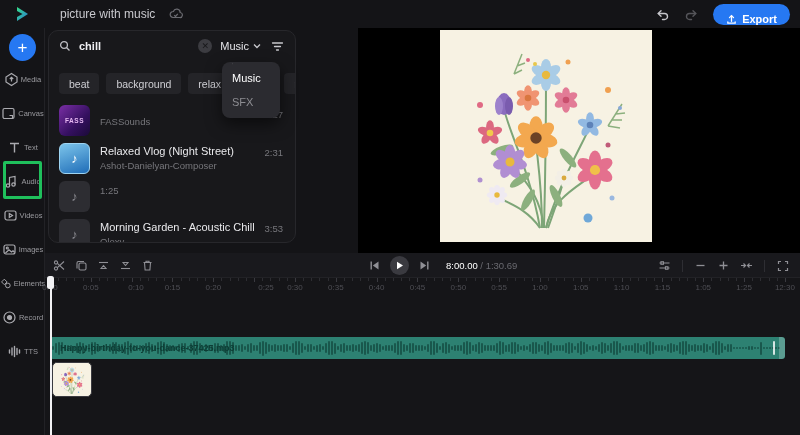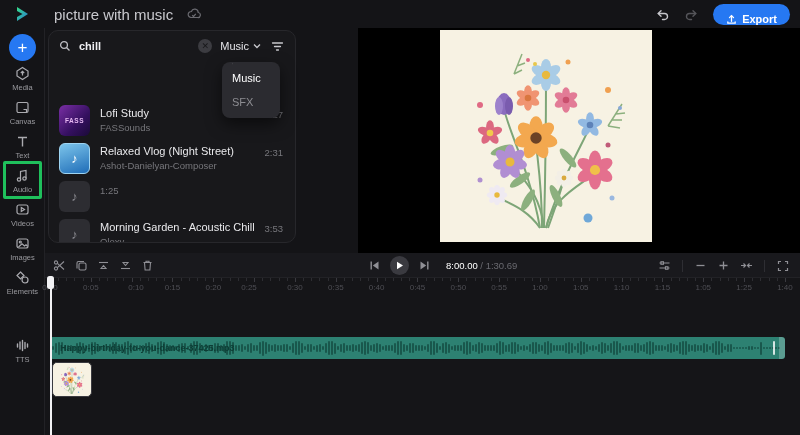--- a/index.html
+++ b/index.html
@@ -2,30 +2,30 @@
 <html><head>
 <meta charset="utf-8">
 <style>
   html,body{margin:0;padding:0;background:#0b0b0d;}
   *{box-sizing:border-box;font-family:"Liberation Sans",sans-serif;}
   .app{position:relative;width:800px;height:435px;background:#141417;overflow:hidden;color:#e8e8ea;}
 
   
   .topbar{position:absolute;left:0;top:0;width:800px;height:28px;display:flex;align-items:center;}
   .logo{width:18px;height:18px;margin-left:13px;}
-  .doc-title{margin-left:23px;font-size:15px;color:#c9c9ce;}
+  .doc-title{margin-left:29px;font-size:12px;color:#c9c9ce;}
   .cloud{margin-left:14px;color:#6a6a70;display:flex;}
   .topbar-right{position:absolute;right:10px;top:0;height:28px;display:flex;align-items:center;gap:14px;}
   .histbtn{background:none;border:none;padding:0;cursor:pointer;display:flex;}
   .export-btn{display:flex;align-items:flex-end;gap:5px;background:#2678f2;color:#fff;border:none;border-radius:13px;height:21px;padding:0 13px;font-size:11px;font-weight:700;cursor:pointer;}
 
   
   .sidebar{position:absolute;left:0;top:28px;width:45px;bottom:0;border-right:1px solid #222226;}
   .add-btn{position:absolute;left:9px;top:6px;width:27px;height:27px;border-radius:50%;background:#2678f2;color:#fff;border:none;font-size:17px;line-height:25px;cursor:pointer;padding:0;}
-  .nav-item{position:absolute;left:0;width:45px;height:34px;display:flex;flex-direction:column;align-items:center;justify-content:center;gap:2px;cursor:pointer;background:none;border:none;padding:0;color:#ababb0;}
+  .nav-item{position:absolute;left:0;width:45px;height:34px;display:flex;flex-direction:row;align-items:center;justify-content:center;gap:2px;cursor:pointer;background:none;border:none;padding:0;color:#ababb0;}
   .nav-item .lbl{font-size:7.5px;color:#9a9a9f;}
   .hl-box{position:absolute;left:3px;top:133px;width:39px;height:38px;border:3px solid #1fc05c;border-radius:2px;pointer-events:none;}
 
   
   .panel{position:absolute;left:48px;top:30px;width:248px;height:213px;background:#18181b;border:1px solid #27272b;border-radius:10px;overflow:hidden;}
   .search-row{position:absolute;left:0;top:0;width:100%;height:30px;display:flex;align-items:center;padding:0 10px;gap:6px;}
   .search-input{flex:1;background:transparent;border:none;outline:none;color:#efeff2;font-size:11px;font-weight:700;min-width:0;}
   .clear-btn{width:14px;height:14px;border-radius:50%;background:#3c3c41;color:#18181b;border:none;font-size:9px;line-height:13px;padding:0;cursor:pointer;flex:none;}
   .cat-trigger{display:flex;align-items:center;gap:4px;background:none;border:none;color:#e4e4e8;font-size:11px;cursor:pointer;flex:none;padding:0 2px;}
   .tags-row{position:absolute;left:10px;top:42px;display:flex;gap:7px;}
@@ -175,20 +175,27 @@
         </svg>
       <span class="lbl">Images</span>
     </button>
     <button class="nav-item" style="top:238px">
       <svg width="15" height="15" viewBox="0 0 15 15" fill="none" stroke="currentColor" stroke-width="1.2">
           <path d="M5.5 2 L9 5.5 L5.5 9 L2 5.5 Z"></path>
           <circle cx="10" cy="10" r="3"></circle>
         </svg>
       <span class="lbl">Elements</span>
     </button>
+    <button class="nav-item" style="top:272px">
+      <svg width="15" height="15" viewBox="0 0 15 15" fill="none" stroke="currentColor" stroke-width="1.2">
+          <circle cx="7.5" cy="7.5" r="5.5"></circle>
+          <circle cx="7.5" cy="7.5" r="2" fill="currentColor"></circle>
+        </svg>
+      <span class="lbl">Record</span>
+    </button>
     <button class="nav-item" style="top:306px">
       <svg width="15" height="15" viewBox="0 0 15 15" fill="none" stroke="currentColor" stroke-width="1.4" stroke-linecap="round">
           <path d="M2.5 6 v3 M5 4 v7 M7.5 2.5 v10 M10 4.5 v6 M12.5 6 v3"></path>
         </svg>
       <span class="lbl">TTS</span>
     </button>
 
     <div class="hl-box"></div>
   </div>
 
@@ -206,26 +213,32 @@
             <path d="M1 1.5 L4 4.5 L7 1.5"></path>
           </svg>
       </button>
       <button class="ico-btn" style="width:16px">
         <svg width="13" height="11" viewBox="0 0 13 11" fill="none" stroke="#c8c8cd" stroke-width="1.3" stroke-linecap="round">
             <path d="M1.5 2 h10 M3.5 5.5 h6 M5.5 9 h2"></path>
           </svg>
       </button>
     </div>
 
+    <div class="tags-row">
+      <button class="tag">beat</button>
+      <button class="tag">background</button>
+      <button class="tag">relax</button>
+      <button class="tag">vlog</button>
+      <button class="tag">restaurant</button>
+    </div>
 
     <div class="tracks">
       <div class="trk">
         <div class="thumb fass">FASS</div>
         <div class="trk-meta">
-          <div class="trk-title">Lofi Study</div>
           <div class="trk-artist">FASSounds</div>
         </div>
         <div class="trk-dur">2:27</div>
       </div>
       <div class="trk">
         <div class="thumb bluenote">♪</div>
         <div class="trk-meta">
           <div class="trk-title">Relaxed Vlog (Night Street)</div>
           <div class="trk-artist">Ashot-Danielyan-Composer</div>
         </div>
@@ -488,21 +501,21 @@
         <div class="tick" style="left: 143.822px;"></div>
         <div class="tick" style="left: 151.988px;"></div>
         <div class="tick" style="left: 160.154px;"></div>
         <div class="tick major" style="left: 168.32px;"></div>
         <div class="tick-label" style="left: 168.32px;">0:20</div>
         <div class="tick" style="left: 176.486px;"></div>
         <div class="tick" style="left: 184.652px;"></div>
         <div class="tick" style="left: 192.818px;"></div>
         <div class="tick" style="left: 200.984px;"></div>
         <div class="tick major" style="left: 209.15px;"></div>
-        <div class="tick-label" style="left: 204px;">0:25</div>
+        <div class="tick-label" style="left: 221px;">0:25</div>
         <div class="tick" style="left: 217.316px;"></div>
         <div class="tick" style="left: 225.482px;"></div>
         <div class="tick" style="left: 233.648px;"></div>
         <div class="tick" style="left: 241.814px;"></div>
         <div class="tick major" style="left: 249.98px;"></div>
         <div class="tick-label" style="left: 249.98px;">0:30</div>
         <div class="tick" style="left: 258.146px;"></div>
         <div class="tick" style="left: 266.312px;"></div>
         <div class="tick" style="left: 274.478px;"></div>
         <div class="tick" style="left: 282.644px;"></div>
@@ -566,21 +579,21 @@
         <div class="tick" style="left: 674.612px;"></div>
         <div class="tick" style="left: 682.778px;"></div>
         <div class="tick" style="left: 690.944px;"></div>
         <div class="tick major" style="left: 699.11px;"></div>
         <div class="tick-label" style="left: 699.11px;">1:25</div>
         <div class="tick" style="left: 707.276px;"></div>
         <div class="tick" style="left: 715.442px;"></div>
         <div class="tick" style="left: 723.608px;"></div>
         <div class="tick" style="left: 731.774px;"></div>
         <div class="tick major" style="left: 739.94px;"></div>
-        <div class="tick-label" style="left: 739.94px;">1:40</div>
+        <div class="tick-label" style="left: 739.94px;">12:30</div>
       </div>
 
     <div class="audio-clip">
       <div class="wave">
           <div class="wbar" style="height: 4px;"></div>
           <div class="wbar" style="height: 10.1px;"></div>
           <div class="wbar" style="height: 13px;"></div>
           <div class="wbar" style="height: 11.4px;"></div>
           <div class="wbar" style="height: 6.9px;"></div>
           <div class="wbar" style="height: 5.2px;"></div>

